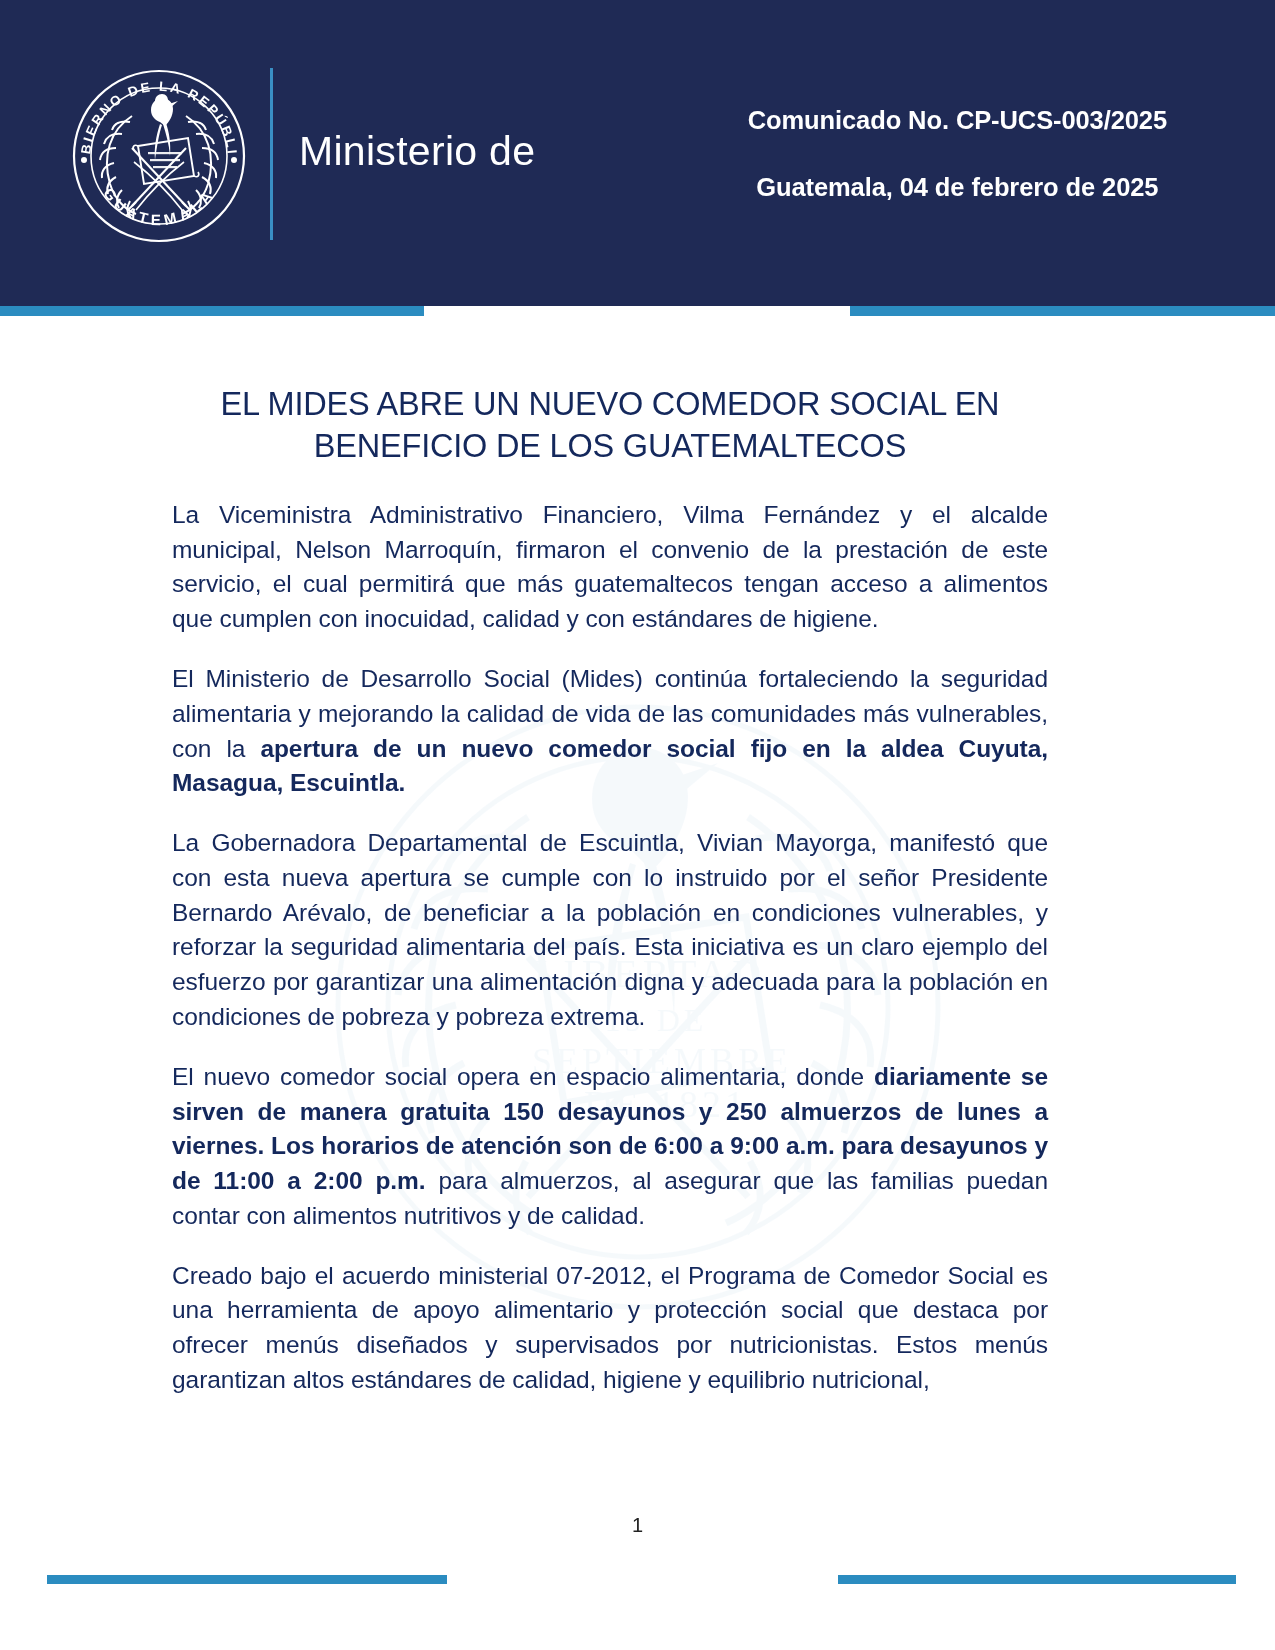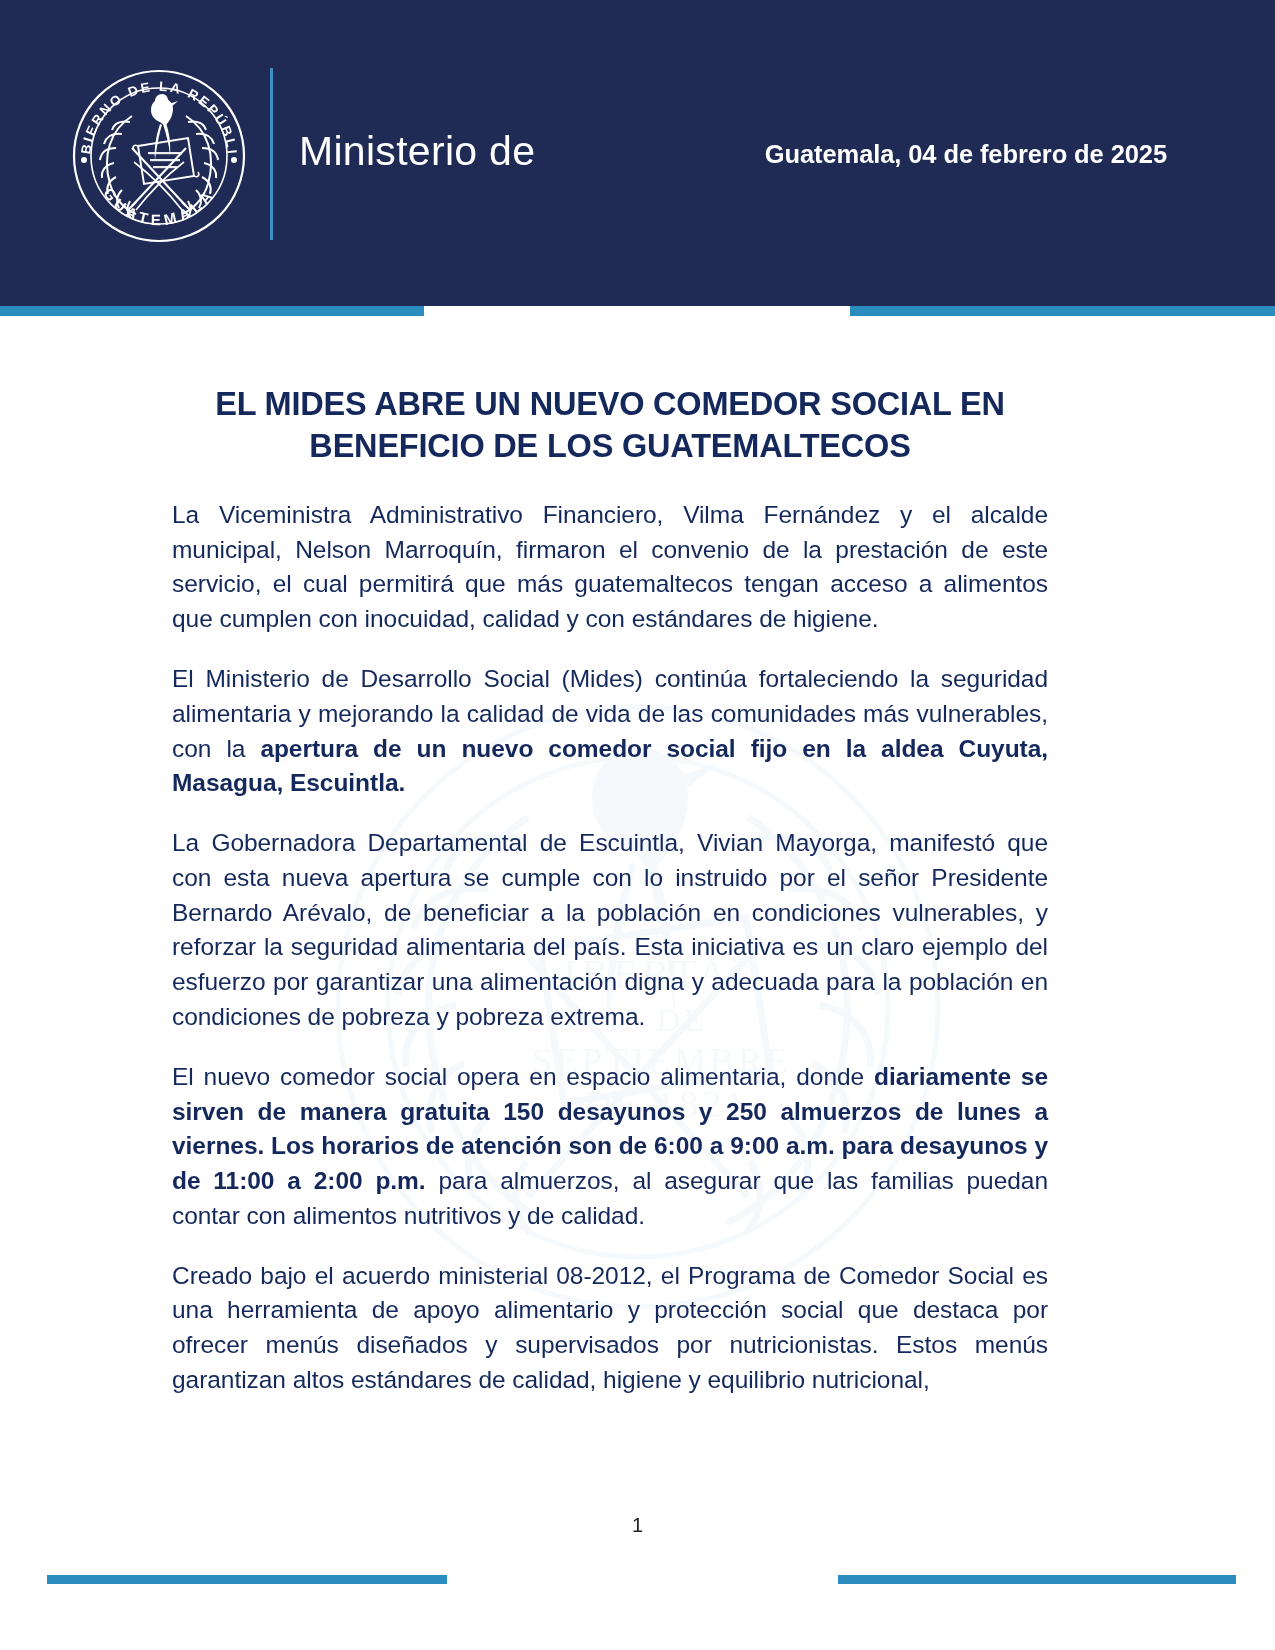--- a/index.html
+++ b/index.html
@@ -137,21 +137,21 @@
   .content {
     position: absolute;
     left: 172px;
     top: 384px;
     width: 876px;
     z-index: 3;
   }
   .doc-title {
     color: #14285c;
     font-size: 32.5px;
-    font-weight: 700;
+    font-weight: 400;
     line-height: 1.29;
     text-align: center;
     margin: 0 0 30px 0;
     letter-spacing: -0.2px;
     padding: 0 16px;
   }
   .para {
     color: #14285c;
     font-size: 24.5px;
     line-height: 1.42;
@@ -280,20 +280,21 @@
         </svg>
       </div>
 
       <div class="logo-divider"></div>
 
       <div class="wordmark">
         <div class="line1">Ministerio de</div>
       </div>
 
       <div class="header-meta">
+        <div class="meta-line">Comunicado No. CP-UCS-003/2025</div>
         <div class="meta-line">Guatemala, 04 de febrero de 2025</div>
       </div>
 
     </div>
   </div>
 
   <div class="accent-row">
     <div class="accent-left"></div>
     <div class="accent-right"></div>
   </div>
@@ -357,21 +358,21 @@
   </div>
 
   <div class="content">
 
     <h1 class="doc-title">EL MIDES ABRE UN NUEVO COMEDOR SOCIAL EN BENEFICIO DE LOS GUATEMALTECOS</h1>
 
     <p class="para"><span>La Viceministra Administrativo Financiero, Vilma Fernández y el alcalde municipal, Nelson Marroquín, firmaron el convenio de la prestación de este servicio, el cual permitirá que más guatemaltecos tengan acceso a alimentos que cumplen con inocuidad, calidad y con estándares de higiene.</span></p>
     <p class="para"><span>El Ministerio de Desarrollo Social (Mides) continúa fortaleciendo la seguridad alimentaria y mejorando la calidad de vida de las comunidades más vulnerables, con la </span><b>apertura de un nuevo comedor social fijo en la aldea Cuyuta, Masagua, Escuintla.</b></p>
     <p class="para"><span>La Gobernadora Departamental de Escuintla, Vivian Mayorga, manifestó que con esta nueva apertura se cumple con lo instruido por el señor Presidente Bernardo Arévalo, de beneficiar a la población en condiciones vulnerables, y reforzar la seguridad alimentaria del país. Esta iniciativa es un claro ejemplo del esfuerzo por garantizar una alimentación digna y adecuada para la población en condiciones de pobreza y pobreza extrema.</span></p>
     <p class="para"><span>El nuevo comedor social opera en espacio alimentaria, donde </span><b>diariamente se sirven de manera gratuita 150 desayunos y 250 almuerzos de lunes a viernes. Los horarios de atención son de 6:00 a 9:00 a.m. para desayunos y de 11:00 a 2:00 p.m.</b><span> para almuerzos, al asegurar que las familias puedan contar con alimentos nutritivos y de calidad.</span></p>
-    <p class="para"><span>Creado bajo el acuerdo ministerial 08-2012, el Programa de Comedor Social es una herramienta de apoyo alimentario y protección social que destaca por ofrecer menús diseñados y supervisados por nutricionistas. Estos menús garantizan altos estándares de calidad, higiene y equilibrio nutricional,</span></p>
+    <p class="para"><span>Creado bajo el acuerdo ministerial 07-2012, el Programa de Comedor Social es una herramienta de apoyo alimentario y protección social que destaca por ofrecer menús diseñados y supervisados por nutricionistas. Estos menús garantizan altos estándares de calidad, higiene y equilibrio nutricional,</span></p>
 
   </div>
 
   <div class="page-number">1</div>
 
   <div class="footer-accents">
     <div class="footer-left"></div>
     <div class="footer-right"></div>
   </div>
 

